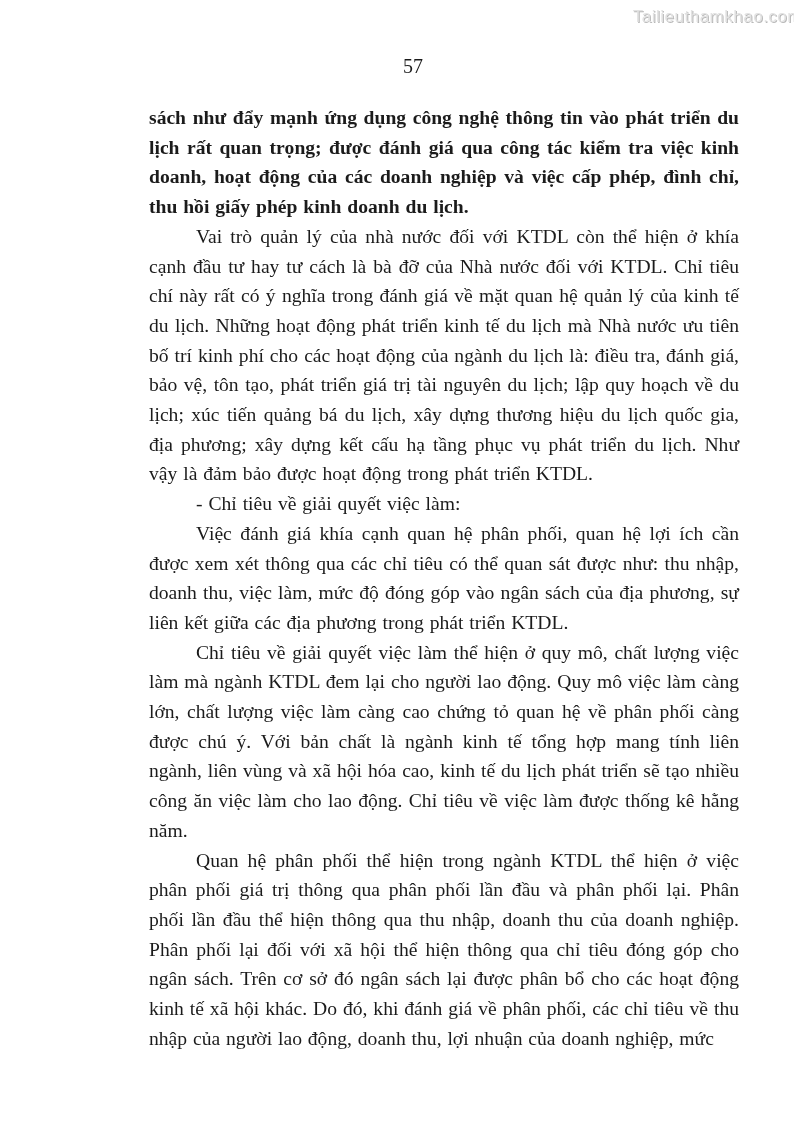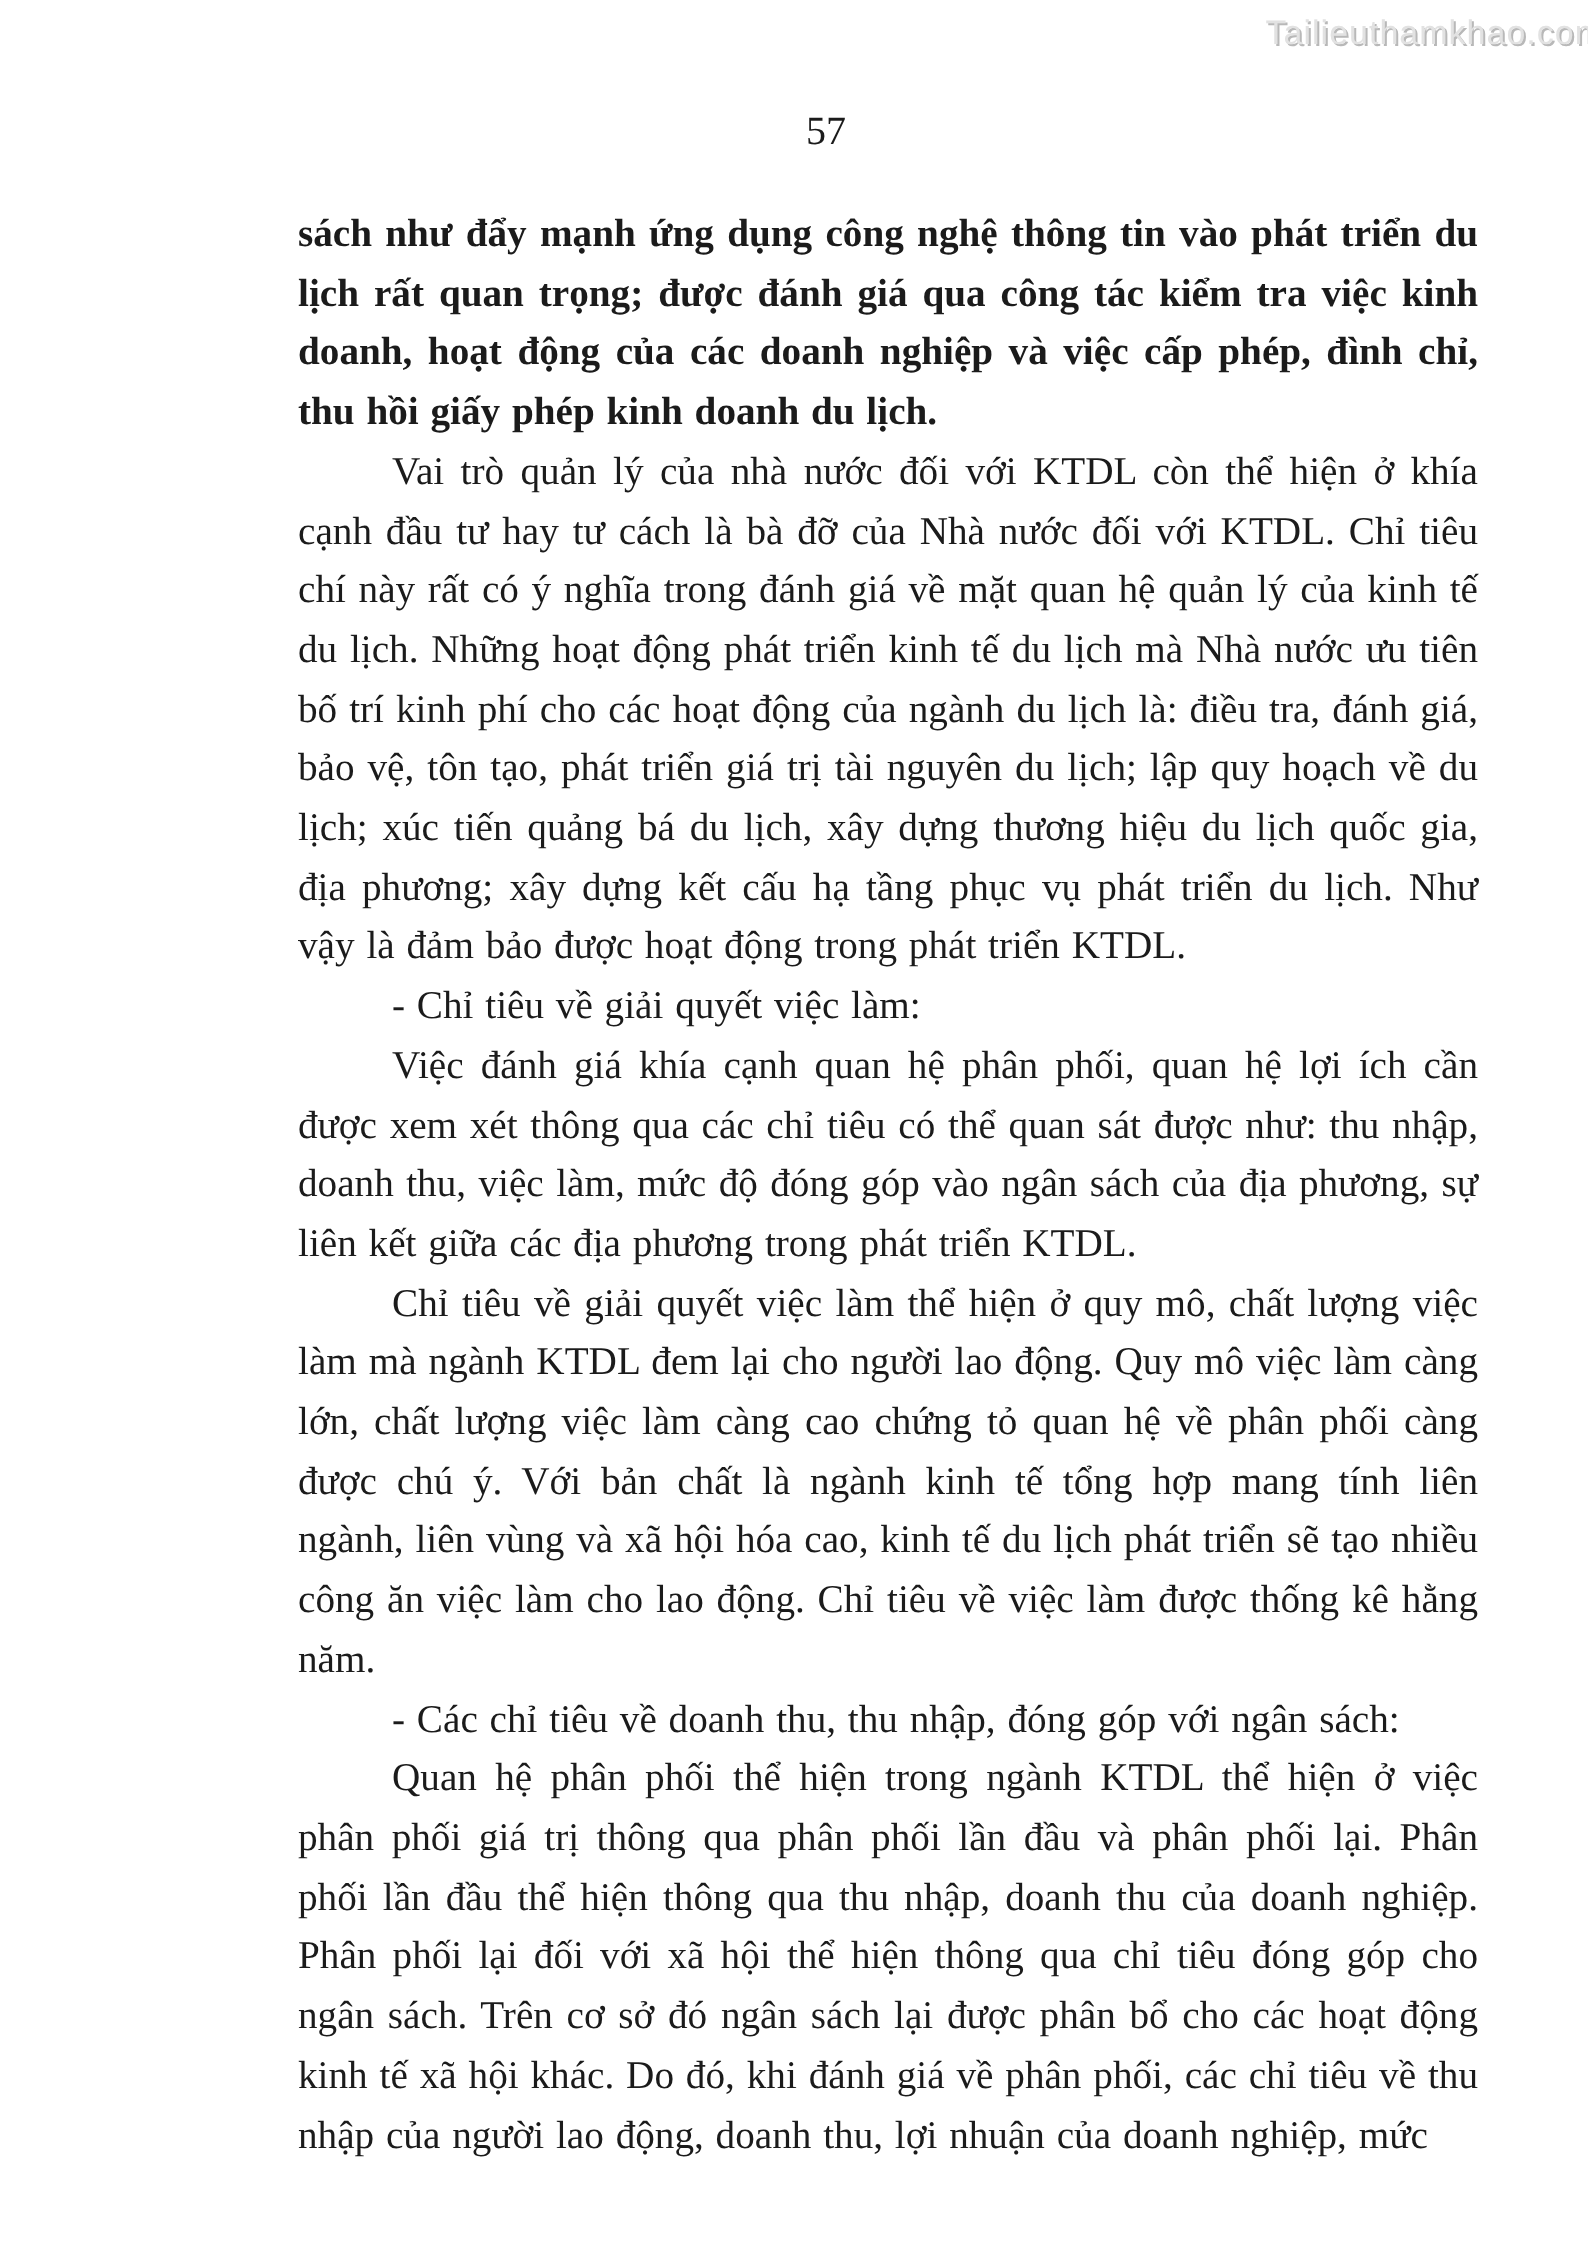--- a/index.html
+++ b/index.html
@@ -69,17 +69,16 @@
   <div class="watermark">Tailieuthamkhao.com</div>
 
   <div class="page-number">57</div>
 
   <div class="body-text">
     <p class="para no-indent">sách như đẩy mạnh ứng dụng công nghệ thông tin vào phát triển du lịch rất quan trọng; được đánh giá qua công tác kiểm tra việc kinh doanh, hoạt động của các doanh nghiệp và việc cấp phép, đình chỉ, thu hồi giấy phép kinh doanh du lịch.</p>
     <p class="para">Vai trò quản lý của nhà nước đối với KTDL còn thể hiện ở khía cạnh đầu tư hay tư cách là bà đỡ của Nhà nước đối với KTDL. Chỉ tiêu chí này rất có ý nghĩa trong đánh giá về mặt quan hệ quản lý của kinh tế du lịch. Những hoạt động phát triển kinh tế du lịch mà Nhà nước ưu tiên bố trí kinh phí cho các hoạt động của ngành du lịch là: điều tra, đánh giá, bảo vệ, tôn tạo, phát triển giá trị tài nguyên du lịch; lập quy hoạch về du lịch; xúc tiến quảng bá du lịch, xây dựng thương hiệu du lịch quốc gia, địa phương; xây dựng kết cấu hạ tầng phục vụ phát triển du lịch. Như vậy là đảm bảo được hoạt động trong phát triển KTDL.</p>
     <p class="para">- Chỉ tiêu về giải quyết việc làm:</p>
     <p class="para">Việc đánh giá khía cạnh quan hệ phân phối, quan hệ lợi ích cần được xem xét thông qua các chỉ tiêu có thể quan sát được như: thu nhập, doanh thu, việc làm, mức độ đóng góp vào ngân sách của địa phương, sự liên kết giữa các địa phương trong phát triển KTDL.</p>
     <p class="para">Chỉ tiêu về giải quyết việc làm thể hiện ở quy mô, chất lượng việc làm mà ngành KTDL đem lại cho người lao động. Quy mô việc làm càng lớn, chất lượng việc làm càng cao chứng tỏ quan hệ về phân phối càng được chú ý. Với bản chất là ngành kinh tế tổng hợp mang tính liên ngành, liên vùng và xã hội hóa cao, kinh tế du lịch phát triển sẽ tạo nhiều công ăn việc làm cho lao động. Chỉ tiêu về việc làm được thống kê hằng năm.</p>
-    <p class="para">- Các chỉ tiêu về doanh thu, thu nhập, đóng góp với ngân sách:</p>
     <p class="para">Quan hệ phân phối thể hiện trong ngành KTDL thể hiện ở việc phân phối giá trị thông qua phân phối lần đầu và phân phối lại. Phân phối lần đầu thể hiện thông qua thu nhập, doanh thu của doanh nghiệp. Phân phối lại đối với xã hội thể hiện thông qua chỉ tiêu đóng góp cho ngân sách. Trên cơ sở đó ngân sách lại được phân bổ cho các hoạt động kinh tế xã hội khác. Do đó, khi đánh giá về phân phối, các chỉ tiêu về thu nhập của người lao động, doanh thu, lợi nhuận của doanh nghiệp, mức</p>
   </div>
 
 </div>
 
 </body></html>

